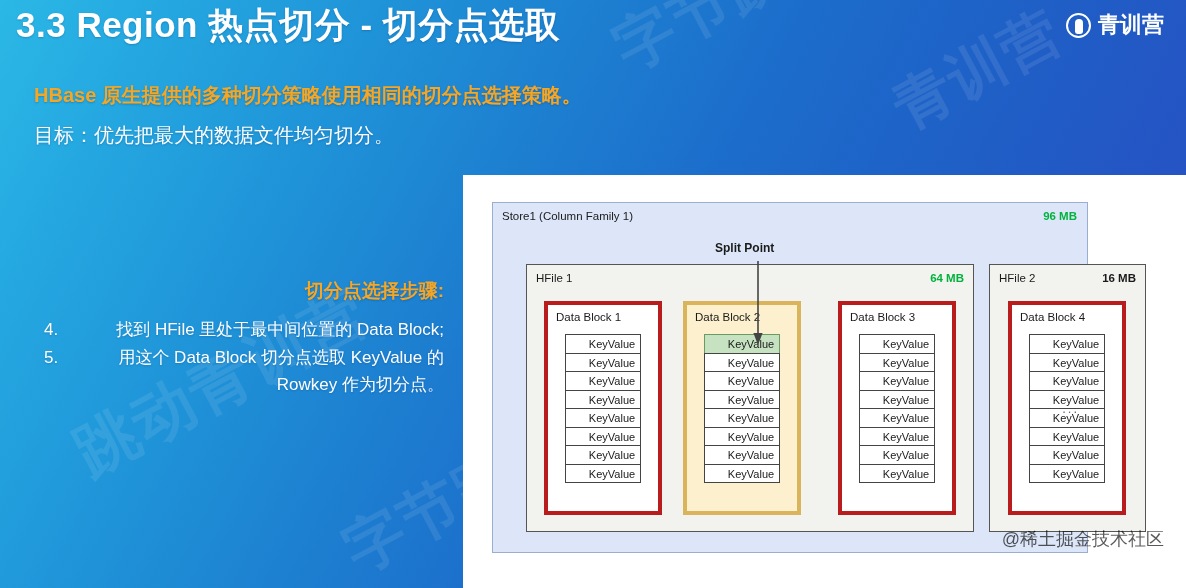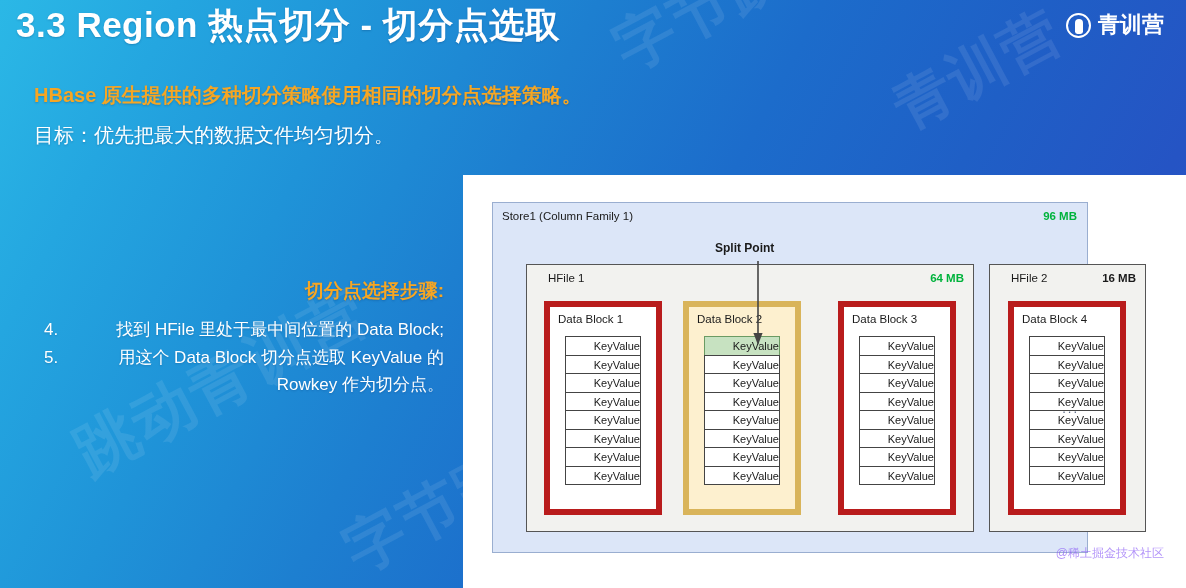--- a/index.html
+++ b/index.html
@@ -167,36 +167,36 @@
     position: absolute;
     background: #f2f2ef;
     border: 1px solid #555;
     top: 61px;
     height: 268px;
   }
   #hfile1 { left: 33px; width: 448px; }
   #hfile2 { left: 496px; width: 157px; }
   .hfile-name {
     position: absolute; left: 9px; top: 7px;
-    font-size: 11.5px; color: #1a1a1a; margin-left: 12px;
+    font-size: 11.5px; color: #1a1a1a;
   }
   .hfile-size {
     position: absolute; right: 9px; top: 7px;
     font-size: 11.5px; font-weight: 700; text-align: center;
   }
   .size-green { color: #00b33c; }
   .size-dark { color: #1a1a1a; }
 
   
   .dblock {
     position: absolute;
     top: 36px;
     width: 118px;
     height: 214px;
-    border: 6px solid #b91c1c;
+    border: 4px solid #b91c1c;
     background: #ffffff;
   }
   .dblock.highlight {
     background: #fdf0cf;
     border-color: #d9b45a;
   }
   .dblock-title {
     position: absolute; left: 8px; top: 6px;
     font-size: 11.5px; color: #1a1a1a;
   }
@@ -206,42 +206,42 @@
     top: 29px;
     width: 76px;
   }
   .kv {
     height: 19.5px;
     line-height: 18px;
     border: 1px solid #444;
     background: #ffffff;
     font-size: 11px;
     color: #1a1a1a;
-    text-align: right;
+    text-align: center;
     margin-top: -1px;
     padding-left: 18px;
   }
   .kv:first-child { margin-top: 0; }
   .kv.kv-split {
     background: #c7e2c1;
     border-color: #6b9b63;
   }
 
   .ellipsis {
     position: absolute;
     right: 8px; top: 198px;
     font-size: 13px; color: #5c6a85; letter-spacing: 2px;
   }
 
   
   #panel-watermark {
     position: absolute;
-    right: 22px; bottom: 26px;
-    font-size: 12px;
-    color: #8b5cf6;
+    right: 22px; bottom: 37px;
+    font-size: 18px;
+    color: #000000;
     opacity: 0.65;
     z-index: 10;
     white-space: nowrap;
   }
 </style>
 </head>
 <body>
 
 <div id="slide">
 

